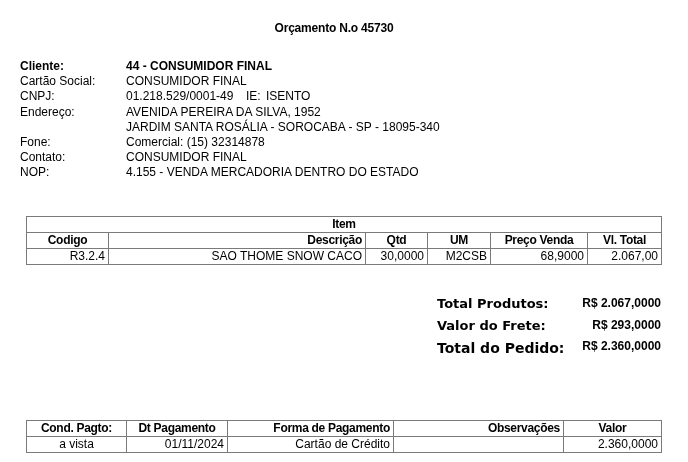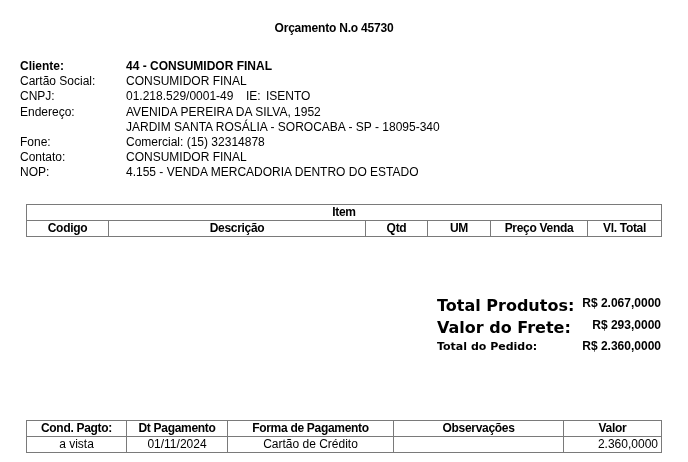--- a/index.html
+++ b/index.html
@@ -13,30 +13,30 @@
   .info-value { position: absolute; left: 78px; margin-left: 28px; }
   .bold { font-weight: bold; }
   .ie-label { position: absolute; left: 226px; }
   .ie-value { position: absolute; left: 246px; }
 
   table { border-collapse: collapse; position: absolute; left: 26px; width: 635px;
           table-layout: fixed; font-size: 12px; }
   td, th { border: 1px solid #7a7a7a; padding: 0 3px; height: 15px; line-height: 15px;
            white-space: nowrap; overflow: hidden; }
   th { font-weight: bold; letter-spacing: -0.3px; }
-  .items { top: 204px; }
+  .items { top: 216px; }
   .payment { top: 420px; }
-  .tl { text-align: center; } .tc { text-align: center; } .tr { text-align: right; }
+  .tl { text-align: right; } .tc { text-align: center; } .tr { text-align: right; }
 
   .totals { position: absolute; left: 437px; top: 296px; width: 224px; }
   .tot-row { position: relative; white-space: nowrap; }
   .tot-label { position: absolute; left: 0; }
   .tot-value { position: absolute; right: 0; }
-  .tot-bold { font-family: "DejaVu Sans", sans-serif; font-weight: bold; font-size: 16px; }
-  .tot-big { font-family: "DejaVu Sans", sans-serif; font-weight: bold; font-size: 11px; }
+  .tot-bold { font-family: "DejaVu Sans", sans-serif; font-weight: bold; font-size: 13px; }
+  .tot-big { font-family: "DejaVu Sans", sans-serif; font-weight: bold; font-size: 14px; }
 </style>
 </head>
 <body>
 
 <div class="title">Orçamento N.o 45730</div>
 
 <div class="info">
   <div class="info-row">
     <span class="info-label bold">Cliente:</span>
     <span class="info-value bold">44 - CONSUMIDOR FINAL</span>
@@ -87,20 +87,28 @@
     <th colspan="6" class="tc">Item</th>
   </tr>
   <tr>
     <th class="tc">Codigo</th>
     <th class="tl">Descrição</th>
     <th class="tc">Qtd</th>
     <th class="tc">UM</th>
     <th class="tc">Preço Venda</th>
     <th class="tc">Vl. Total</th>
   </tr>
+  <tr>
+    <td class="tl">R3.2.4</td>
+    <td class="tl">SAO THOME SNOW CACO</td>
+    <td class="tr">30,0000</td>
+    <td class="tl">M2CSB</td>
+    <td class="tr">68,9000</td>
+    <td class="tr">2.067,00</td>
+  </tr>
 </tbody>
   </table>
 
 <div class="totals">
   <div class="tot-row" style="height:22px;">
     <span class="tot-label tot-bold">Total Produtos:</span>
     <span class="tot-value bold">R$ 2.067,0000</span>
   </div>
   <div class="tot-row" style="height:21px;">
     <span class="tot-label tot-bold">Valor do Frete:</span>

